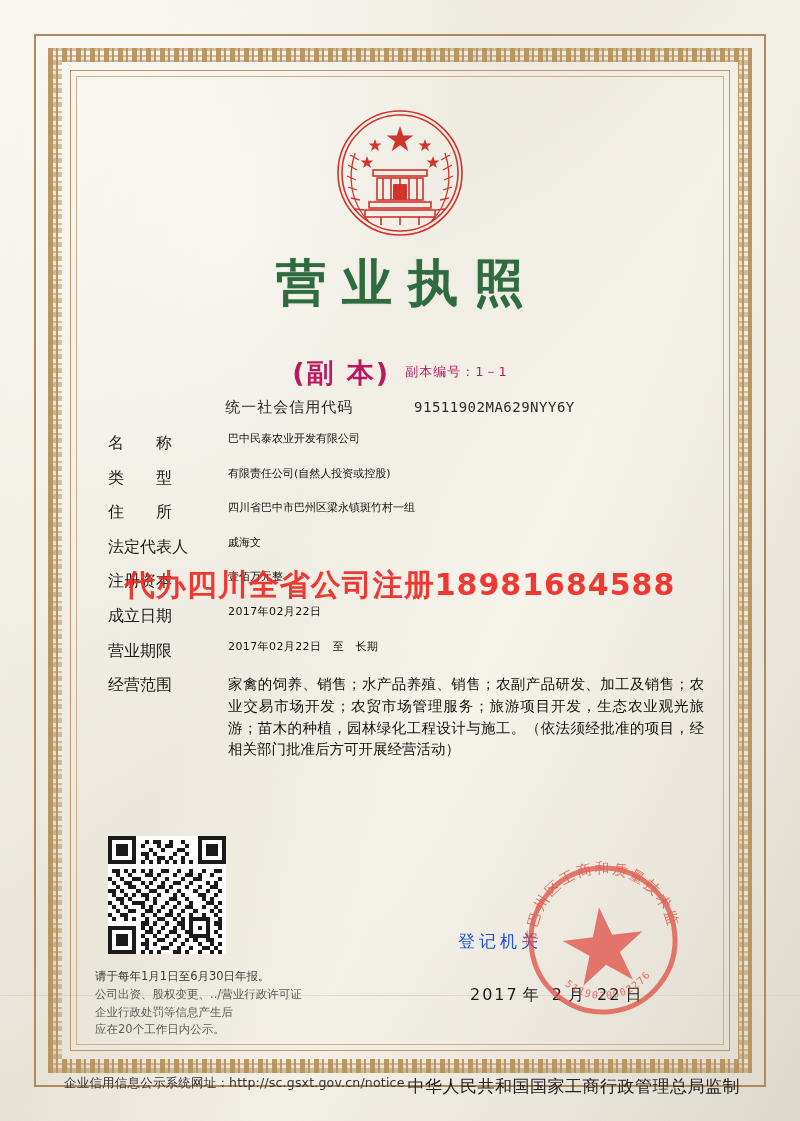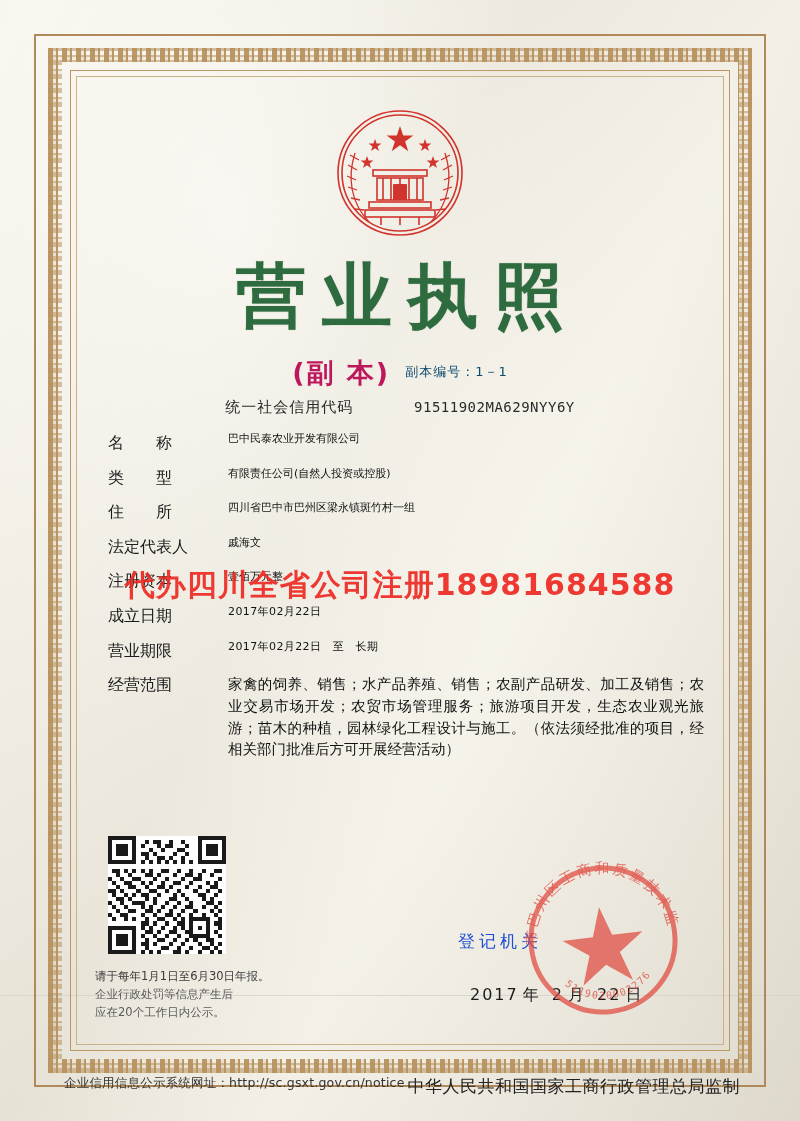--- a/index.html
+++ b/index.html
@@ -64,37 +64,37 @@
   .emblem{
     position:absolute;left:50%;top:98px;transform:translateX(-50%);
     width:150px;height:150px;
   }
 
   
   .title{
     position:absolute;left:0;right:0;top:250px;
     text-align:center;
     font-family:"DejaVu Sans","Liberation Sans",sans-serif;
-    font-size:70px;
+    font-size:50px;
     font-weight:bold;
     letter-spacing:16px;
     color:#2e6b3f;
     text-shadow:0 0 1px rgba(46,107,63,.6);
     padding-left:16px;
   }
   .subtitle-row{
     position:absolute;left:0;right:0;top:355px;
     text-align:center;
   }
   .subtitle{
     font-size:27px;color:#be185d;font-weight:bold;letter-spacing:2px;
     display:inline-block;
   }
   .copy-no{
-    font-size:13px;color:#0c4a6e;display:inline-block;
+    font-size:13px;color:#be185d;display:inline-block;
     margin-left:10px;vertical-align:6px;letter-spacing:1px;
   }
 
   .credit-code-row{
     position:absolute;left:0;right:0;top:398px;
     text-align:center;
     font-size:15px;color:#2a2a2a;letter-spacing:1px;
   }
   .credit-code-row .label{margin-right:55px;}
   .credit-code-row .value{font-family:"DejaVu Sans Mono","Liberation Mono",monospace;font-size:14px;letter-spacing:.5px;}
@@ -498,20 +498,21 @@
       <rect x="19" y="28" width="1" height="1"></rect>
         <rect x="22" y="28" width="1" height="1"></rect>
       <rect x="25" y="28" width="1" height="1"></rect>
         <rect x="27" y="28" width="1" height="1"></rect>
     </g>
   </svg>
 </div>
 
 <div class="qr-notes">
   <div>请于每年1月1日至6月30日年报。</div>
+  <div>公司出资、股权变更、../营业行政许可证</div>
   <div>企业行政处罚等信息产生后</div>
   <div>应在20个工作日内公示。</div>
 </div>
 
 <div class="authority">登记机关</div>
 
 <div class="reg-date">
   <span>2017</span><span class="u">年</span>
   <span>2</span><span class="u">月</span>
   <span>22</span><span class="u">日</span>

